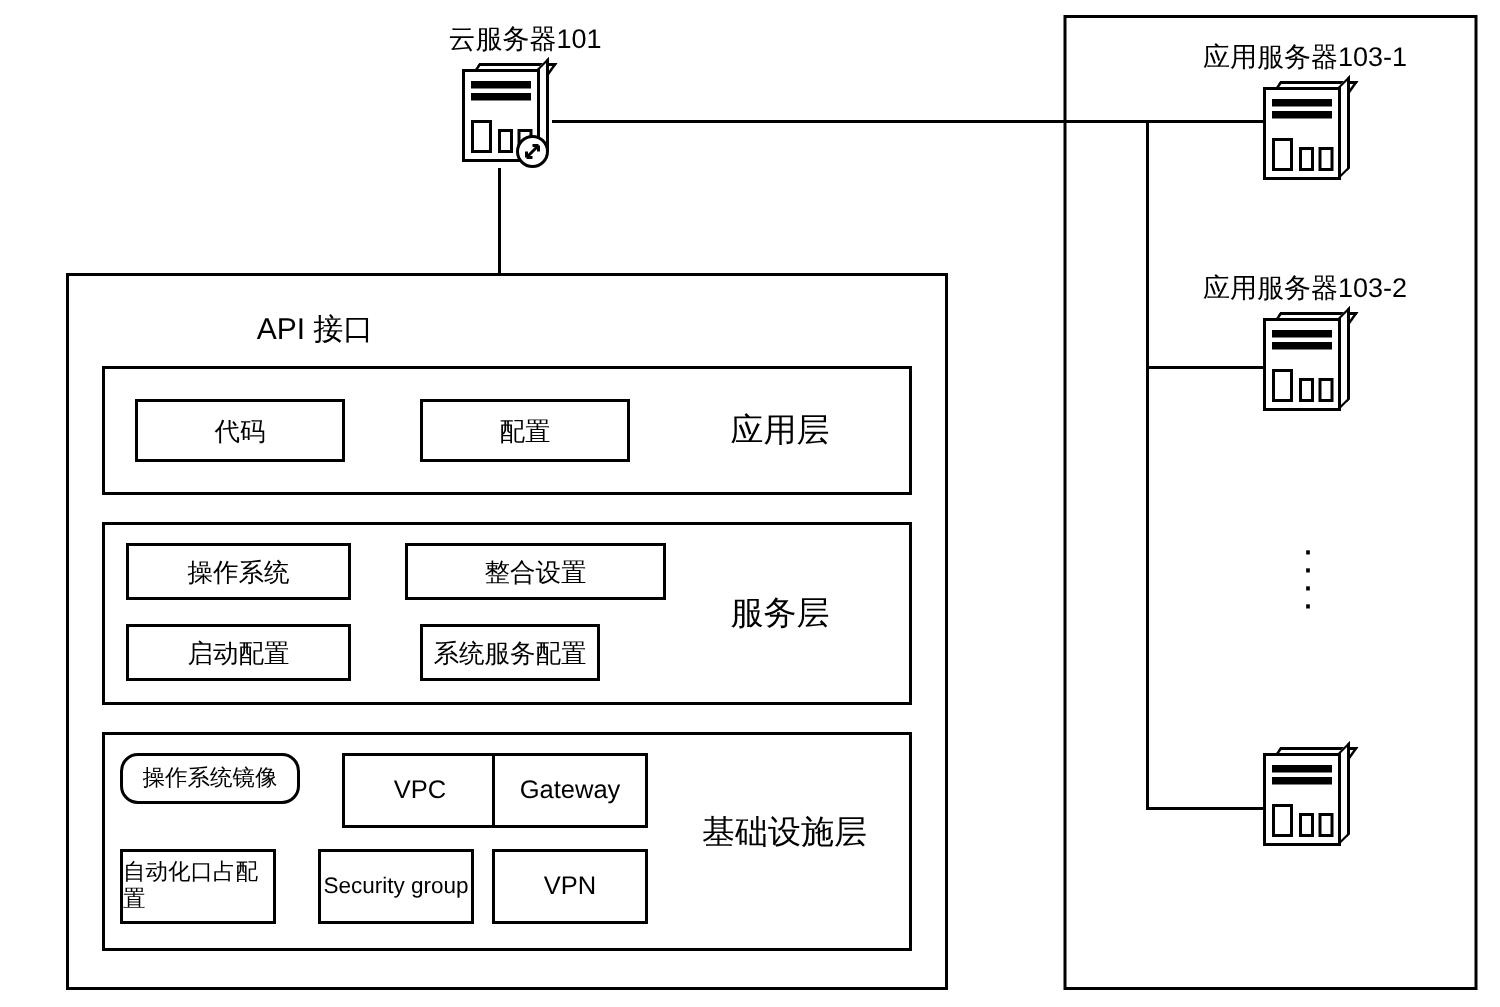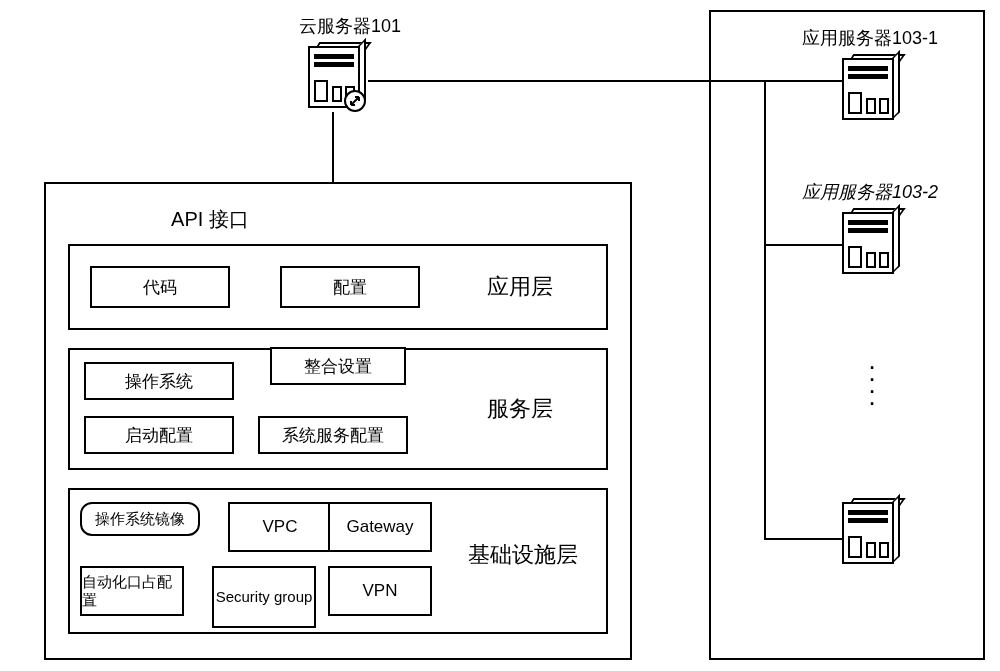--- a/index.html
+++ b/index.html
@@ -85,21 +85,21 @@
     <div class="top"></div>
       <div class="side"></div>
       <div class="chassis"></div>
     <div class="slot1"></div>
       <div class="slot2"></div>
     <div class="bay1"></div>
       <div class="bay2"></div>
       <div class="bay3"></div>
   </div>
 
-  <div class="abs label" style="left:770px; top:180px; width:200px;font-style:italic;">应用服务器103-2</div>
+  <div class="abs label" style="left:770px; top:180px; width:200px;">应用服务器103-2</div>
   <div class="abs srv" style="left:842px; top:208px;">
     <div class="top"></div>
       <div class="side"></div>
       <div class="chassis"></div>
     <div class="slot1"></div>
       <div class="slot2"></div>
     <div class="bay1"></div>
       <div class="bay2"></div>
       <div class="bay3"></div>
   </div>
@@ -131,27 +131,27 @@
 
   <div class="abs label" style="left:150px; top:206px; width:120px; font-size:20px;">API 接口</div>
 
   <div class="abs box" style="left:68px; top:244px; width:540px; height:86px;"></div>
   <div class="abs cell" style="left:90px; top:266px; width:140px; height:42px;">代码</div>
   <div class="abs cell" style="left:280px; top:266px; width:140px; height:42px;text-align:right;">配置</div>
   <div class="abs layer-label" style="left:460px; top:266px; width:120px; height:42px;">应用层</div>
 
   <div class="abs box" style="left:68px; top:348px; width:540px; height:122px;"></div>
   <div class="abs cell" style="left:84px; top:362px; width:150px; height:38px;">操作系统</div>
-  <div class="abs cell" style="left:270px; top:347px; width:136px; height:38px;">整合设置</div>
+  <div class="abs cell" style="left:270px; top:362px; width:174px; height:38px;">整合设置</div>
   <div class="abs cell" style="left:84px; top:416px; width:150px; height:38px;">启动配置</div>
-  <div class="abs cell" style="left:258px; top:416px; width:150px; height:38px;">系统服务配置</div>
+  <div class="abs cell" style="left:280px; top:416px; width:120px; height:38px;">系统服务配置</div>
   <div class="abs layer-label" style="left:460px; top:388px; width:120px; height:42px;">服务层</div>
 
   <div class="abs box" style="left:68px; top:488px; width:540px; height:146px;"></div>
   <div class="abs cell" style="left:80px; top:502px; width:120px; height:34px; font-size:15px; line-height:18px;border-radius:12px;">操作系统镜像</div>
   <div class="abs cell" style="left:212px; top:502px; width:104px; height:50px;margin-left:16px;">VPC</div>
   <div class="abs cell" style="left:328px; top:502px; width:104px; height:50px;">Gateway</div>
   <div class="abs cell" style="left:80px; top:566px; width:104px; height:50px; font-size:15px; line-height:18px;">自动化口占配置</div>
-  <div class="abs cell" style="left:212px; top:566px; width:104px; height:62px; font-size:15px; line-height:18px;">Security group</div>
+  <div class="abs cell" style="left:212px; top:566px; width:104px; height:50px; font-size:15px; line-height:18px;">Security group</div>
   <div class="abs cell" style="left:328px; top:566px; width:104px; height:50px;">VPN</div>
   <div class="abs layer-label" style="left:448px; top:530px; width:150px; height:50px;">基础设施层</div>
 
 </div>
 
 </body></html>

